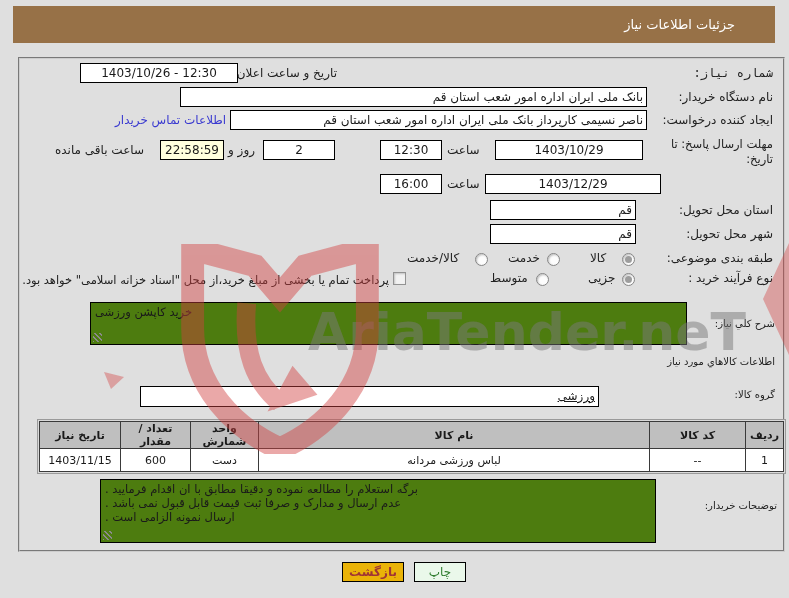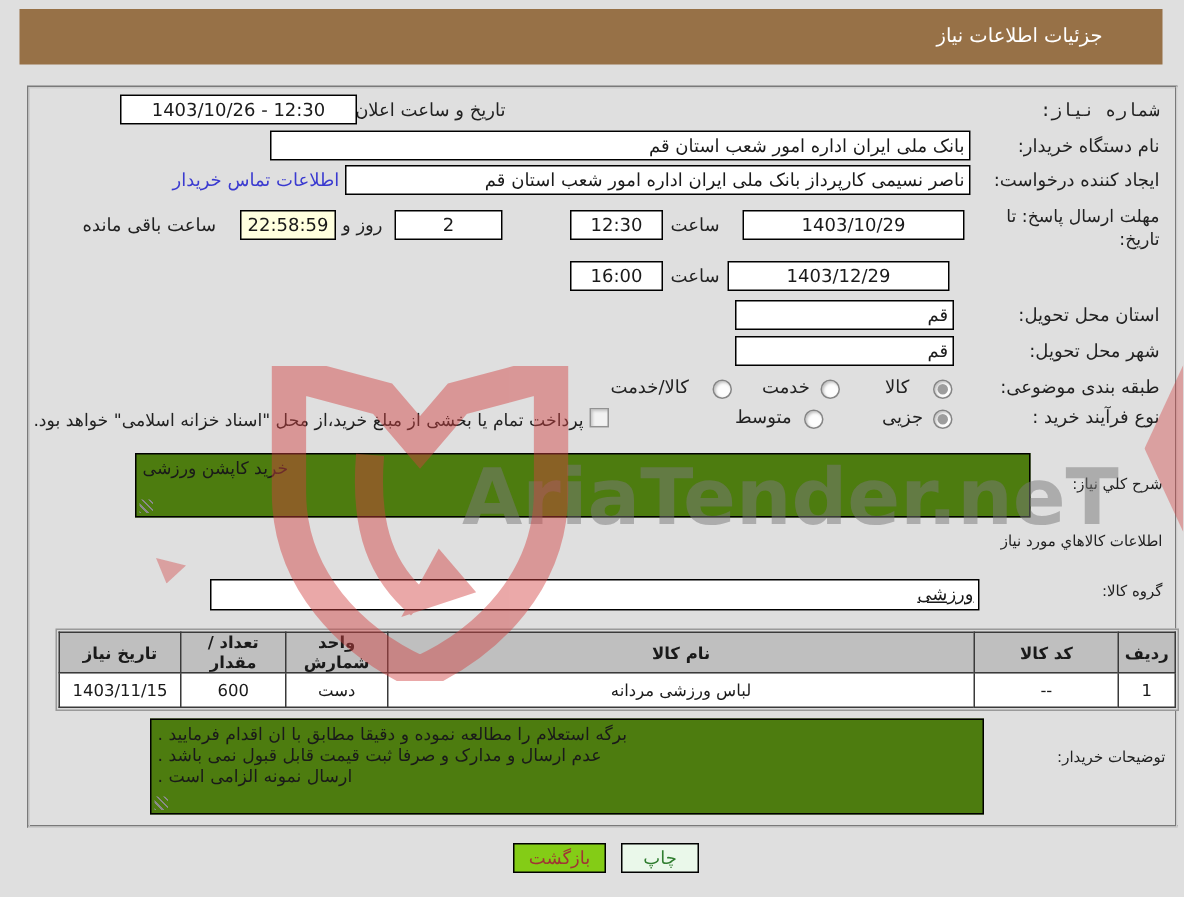--- a/index.html
+++ b/index.html
@@ -36,21 +36,21 @@
       background:repeating-linear-gradient(45deg,#8a8a8a 0 1px,transparent 1px 3.5px);}
   
   .tblwrap{left:37px;top:419px;width:749px;height:55px;border:1px solid #9a9a9a;
            background:#d9d9d9;box-sizing:border-box;padding:1px;}
   table.goods{width:100%;border-collapse:collapse;font-size:11px;}
   table.goods th{background:#bfbfbf;border:1px solid #3a3a3a;height:26px;font-weight:bold;padding:0 2px;}
   table.goods td{background:#fff;border:1px solid #3a3a3a;height:22px;text-align:center;padding:0 2px;}
   
   .btn{height:20px;border:1px solid #000;font-size:12px;line-height:18px;text-align:center;
        box-sizing:border-box;cursor:pointer;}
-  .btn.back{background:#84cc16;color:#a03535;}
+  .btn.back{background:#eab308;color:#a03535;font-weight:bold;}
   .btn.print{background:#eaf8ea;color:#2f7d2f;}
   
   .wm{pointer-events:none;z-index:40;}
   .wm-text{left:308px;top:302px;font-size:52px;font-weight:bold;direction:ltr;
            color:rgba(122,122,122,0.50);white-space:nowrap;letter-spacing:0px;
            font-family:"DejaVu Sans",sans-serif;}
 </style>
 </head>
 <body>
 
@@ -73,21 +73,21 @@
 
   <div class="abs lbl wrap" style="right:16px;top:137px;width:130px;">مهلت ارسال پاسخ: تا تاریخ:</div>
   <div class="abs inp c" style="left:495px;top:140px;width:148px;">1403/10/29</div>
   <div class="abs lbl" style="left:447px;top:143px;">ساعت</div>
   <div class="abs inp c" style="left:380px;top:140px;width:62px;">12:30</div>
   <div class="abs inp c" style="left:263px;top:140px;width:72px;">2</div>
   <div class="abs lbl" style="left:228px;top:143px;">روز و</div>
   <div class="abs inp c yellow" style="left:160px;top:140px;width:64px;">22:58:59</div>
   <div class="abs lbl" style="left:55px;top:143px;">ساعت باقی مانده</div>
 
-  <div class="abs inp c" style="left:485px;top:174px;width:148px;">1403/12/29</div>
+  <div class="abs inp c" style="left:485px;top:174px;width:176px;">1403/12/29</div>
   <div class="abs lbl" style="left:447px;top:177px;">ساعت</div>
   <div class="abs inp c" style="left:380px;top:174px;width:62px;">16:00</div>
 
   <div class="abs lbl" style="right:16px;top:203px;">استان محل تحویل:</div>
   <div class="abs inp r" style="left:490px;top:200px;width:146px;">قم</div>
   <div class="abs lbl" style="right:16px;top:227px;">شهر محل تحویل:</div>
   <div class="abs inp r" style="left:490px;top:224px;width:146px;">قم</div>
 
   <div class="abs lbl" style="right:16px;top:251px;">طبقه بندی موضوعی:</div>
   <span class="abs radio sel" style="left:622px;top:253px;"></span>
@@ -103,21 +103,21 @@
   <span class="abs radio" style="left:536px;top:273px;"></span>
   <div class="abs lbl" style="left:490px;top:271px;">متوسط</div>
   <span class="abs chk" style="left:393px;top:272px;"></span>
   <div class="abs lbl" style="left:14px;top:273px;width:375px;text-align:right;font-size:11.5px;">پرداخت تمام یا بخشی از مبلغ خرید،از محل "اسناد خزانه اسلامی" خواهد بود.</div>
 
   <div class="abs lbl b" style="right:14px;top:318px;">شرح کلي نیاز:</div>
   <div class="abs ta" style="left:90px;top:302px;width:597px;height:43px;">خرید کاپشن ورزشی</div>
 
   <div class="abs lbl b" style="right:14px;top:356px;">اطلاعات کالاهاي مورد نیاز</div>
   <div class="abs lbl b" style="right:14px;top:389px;">گروه کالا:</div>
-  <div class="abs inp r" style="left:140px;top:386px;width:513px;height:21px;text-decoration:underline;">ورزشی</div>
+  <div class="abs inp r" style="left:140px;top:386px;width:459px;height:21px;text-decoration:underline;">ورزشی</div>
 
   <div class="abs tblwrap">
     <table class="goods">
       <colgroup>
         <col style="width:38px">
           <col style="width:96px">
           <col style="width:392px">
         <col style="width:68px">
           <col style="width:70px">
           <col style="width:81px">

